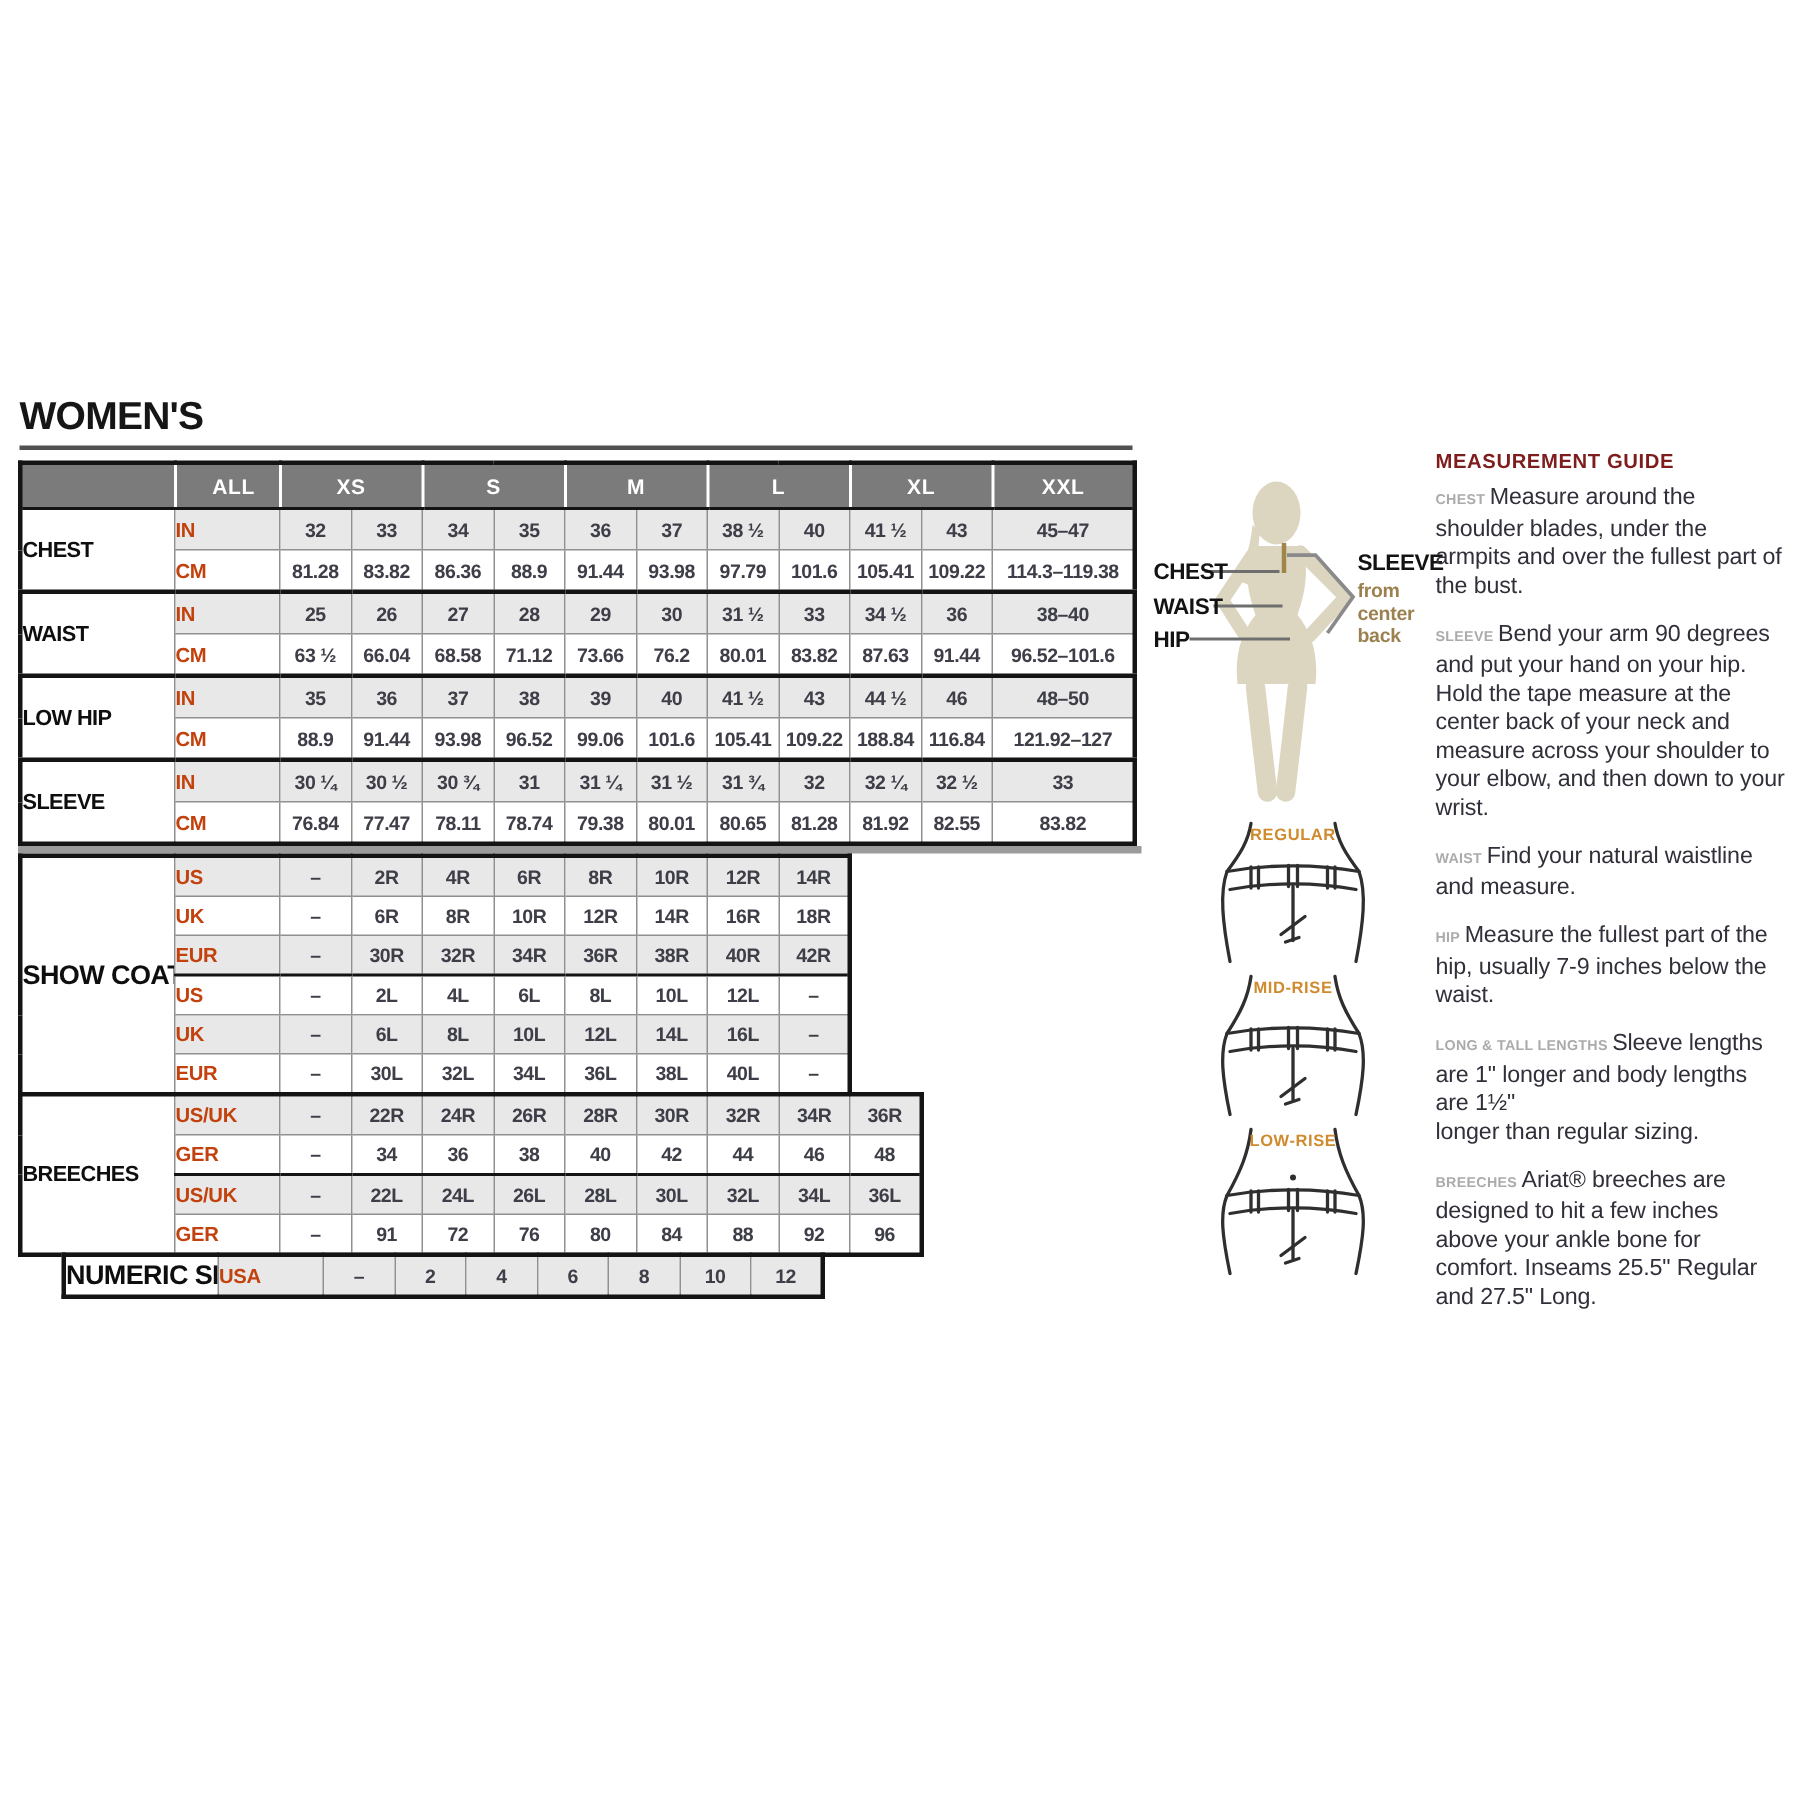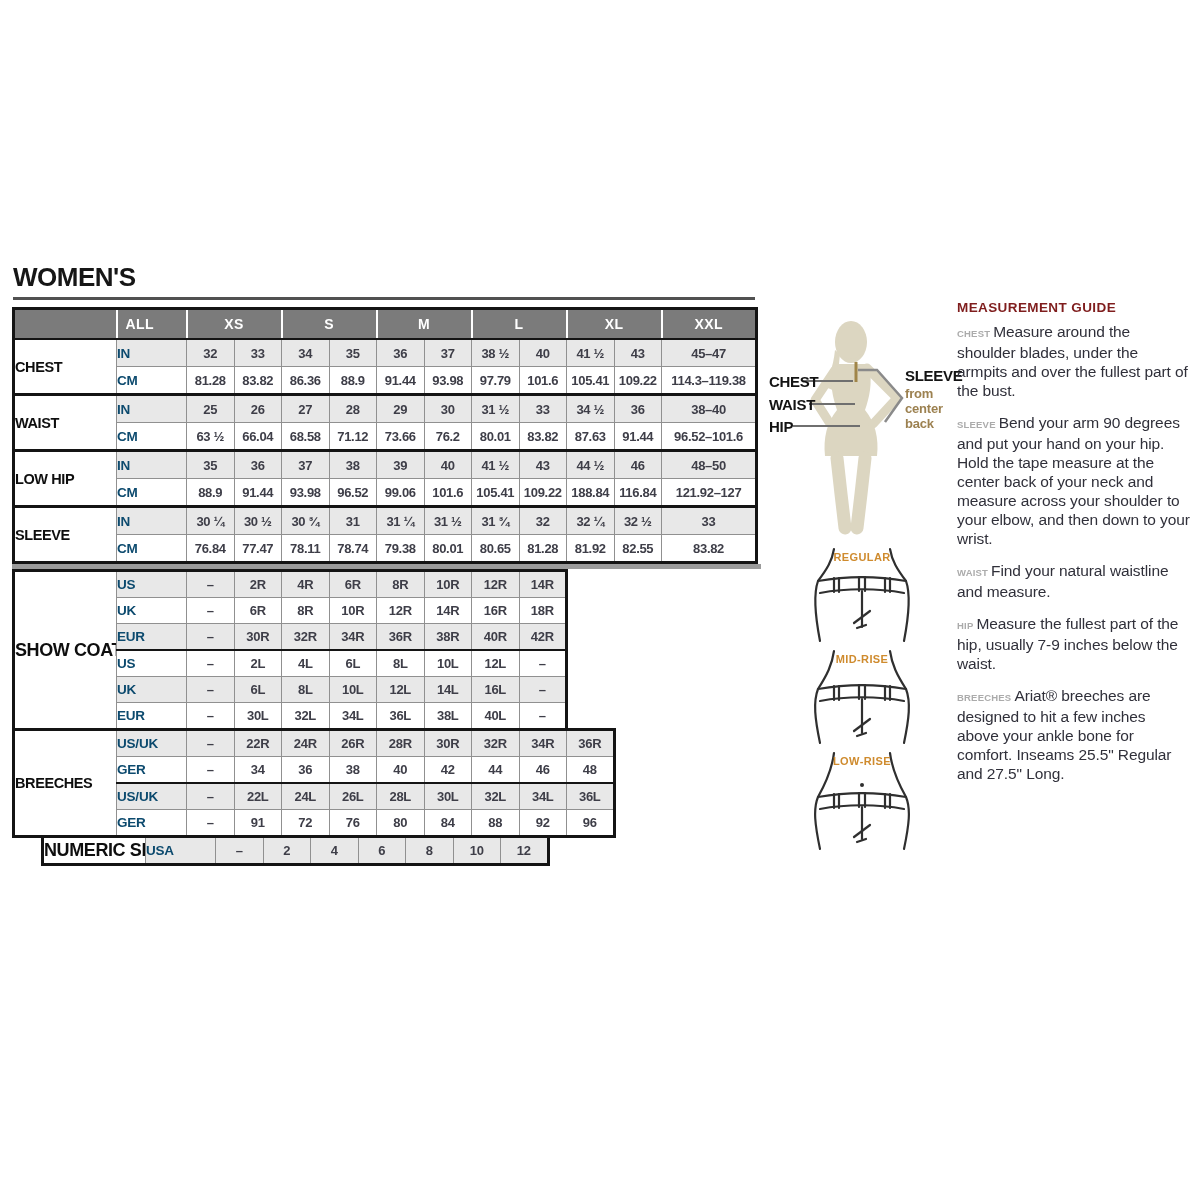--- a/index.html
+++ b/index.html
@@ -12,27 +12,27 @@
 
   
   .tables{position:absolute;left:12px;top:307px;}
   table.sz{border-collapse:collapse;table-layout:fixed;border:3px solid #141414;background:#fff;}
   table.sz.stack{margin-top:-3px;}
   .band{height:5px;background:#9b9b9b;width:749px;}
   table.sz th{background:#7b7b7b;color:#fff;font-size:14px;font-weight:bold;height:28px;
         border-left:2px solid #fff;border-bottom:2px solid #141414;letter-spacing:.4px;
         text-align:center;padding:0;}
   table.sz th.first{border-left:none;}
-  table.sz th.all{text-align:left;padding-left:8px;}
+  table.sz th.all{text-align:left;padding-left:24px;}
   table.sz td{border:1px solid #909090;height:26px;padding:0;white-space:nowrap;overflow:hidden;}
   table.sz.compact td{height:25px;}
   td.rowlabel{background:#fff;border-right:3px solid #141414;font-size:14.5px;font-weight:bold;
         color:#0e0e0e;padding-left:7px;letter-spacing:-0.4px;}
   td.rowlabel.small{font-size:18px;}
-  td.unit{font-size:13.5px;font-weight:bold;color:#0c4a6e;padding-left:7px;letter-spacing:-0.2px;}
+  td.unit{font-size:13.5px;font-weight:bold;color:#c2410c;padding-left:7px;letter-spacing:-0.2px;}
   td.val{font-size:13px;font-weight:bold;color:#3e3e48;text-align:center;letter-spacing:-0.3px;}
   tr.g td.unit, tr.g td.val{background:#e8e8e8;}
   tr.sec td{border-top:3px solid #141414;}
   tr.msec td{border-top:2px solid #141414;}
 
   
   .fig-label{position:absolute;font-size:15px;font-weight:bold;color:#131313;letter-spacing:-0.3px;}
   .sleeve-sub{position:absolute;left:905px;top:386px;width:54px;font-size:13px;line-height:15px;
         font-weight:bold;color:#9c8150;letter-spacing:-0.2px;}
   .fig-svg{position:absolute;left:765px;top:312px;}
@@ -443,16 +443,17 @@
     <path d="M47,93 L56,90"></path>
     <circle cx="52" cy="36" r="2" fill="#2f2f2f" stroke="none"></circle>
   </svg>
 
   <div class="guide">
     <h2>MEASUREMENT GUIDE</h2>
     <p><span class="term">CHEST</span><span>Measure around the shoulder blades, under the armpits and over the fullest part of the bust.</span></p>
     <p><span class="term">SLEEVE</span><span>Bend your arm 90 degrees and put your hand on your hip. Hold the tape measure at the center back of your neck and measure across your shoulder to your elbow, and then down to your wrist.</span></p>
     <p><span class="term">WAIST</span><span>Find your natural waistline and measure.</span></p>
     <p><span class="term">HIP</span><span>Measure the fullest part of the hip, usually 7-9 inches below the waist.</span></p>
+    <p><span class="term">LONG &amp; TALL LENGTHS</span><span>Sleeve lengths are 1" longer and body lengths are 1½"</span><span class="block">longer than regular sizing.</span></p>
     <p><span class="term">BREECHES</span><span>Ariat® breeches are designed to hit a few inches above your ankle bone for comfort. Inseams 25.5" Regular and 27.5" Long.</span></p>
   </div>
 
 </div>
 
 </body></html>

